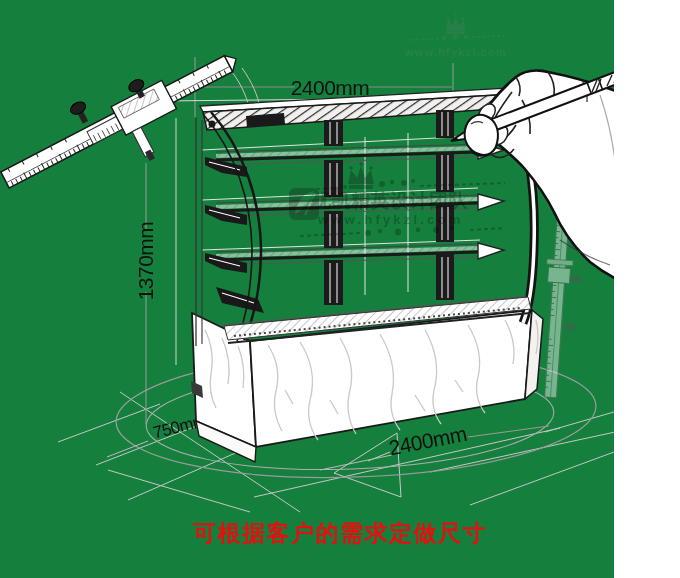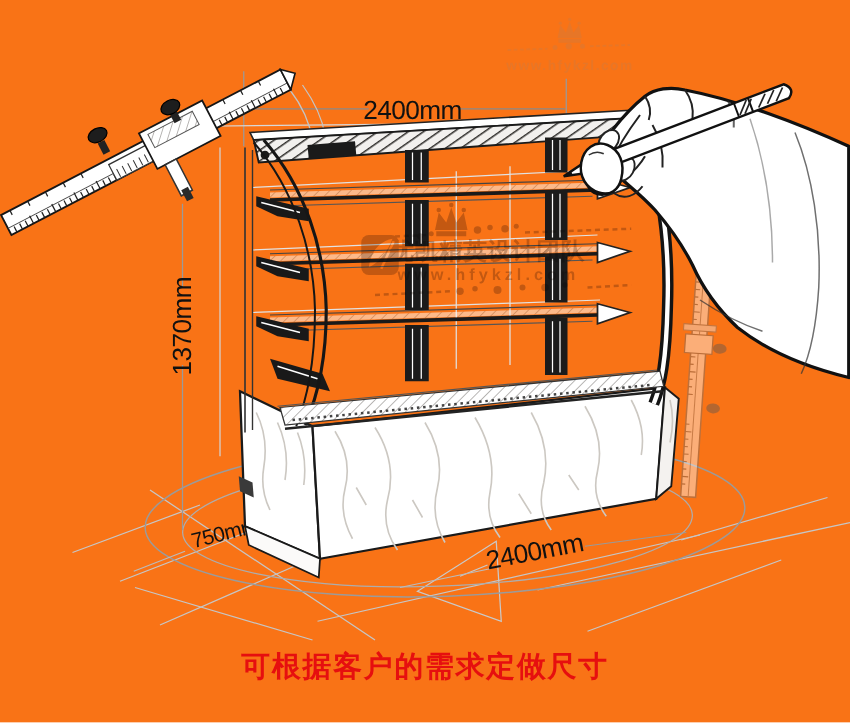--- a/index.html
+++ b/index.html
@@ -1,16 +1,16 @@
 <!DOCTYPE html>
 <html><head>
 <meta charset="utf-8">
 <style>
   html,body{margin:0;padding:0;background:#fff;}
-  .stage{position:relative;width:680px;height:578px;background:#f97316;overflow:hidden;
+  .stage{position:relative;width:614px;height:578px;background:#15803d;overflow:hidden;
          font-family:"Liberation Sans", sans-serif;}
   svg{display:block}
   text{font-family:"Liberation Sans", sans-serif;}
   .dim-label{fill:#111;font-size:21px;letter-spacing:-0.5px;}
   .dim-label-small{fill:#111;font-size:17px;letter-spacing:-0.5px;}
   .wm{opacity:.55;mix-blend-mode:multiply;}
   .wm-tr{opacity:.16;}
   .caption{font-weight:bold;font-size:23px;letter-spacing:1.5px;}
 </style>
 </head>

